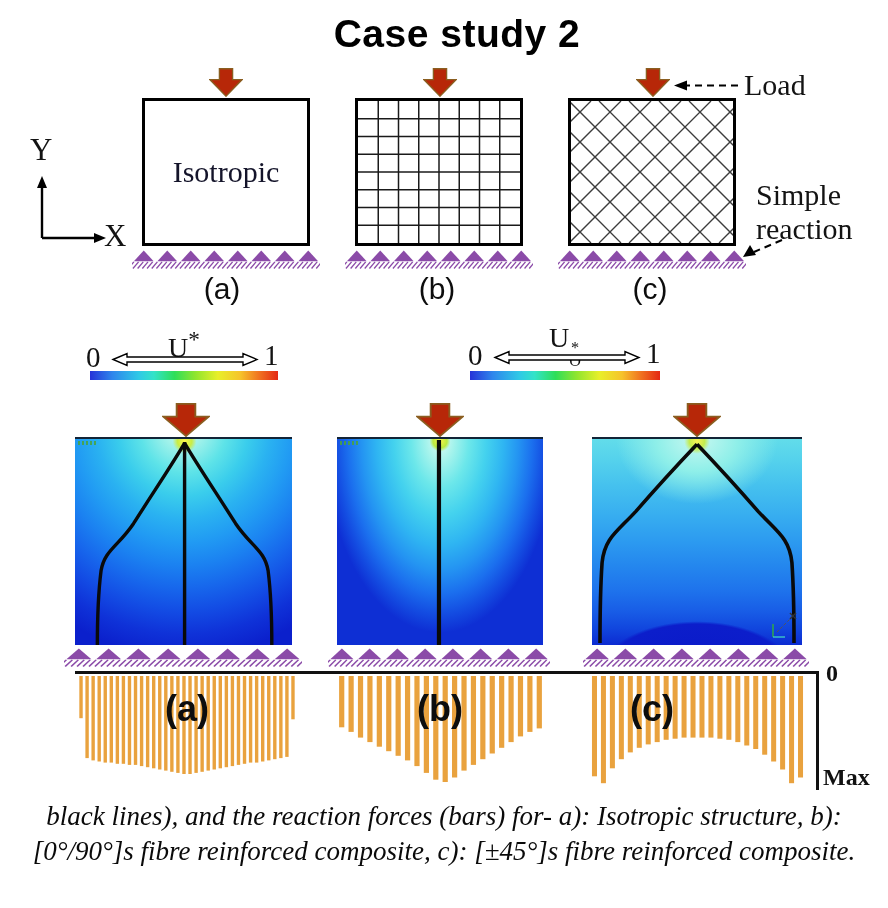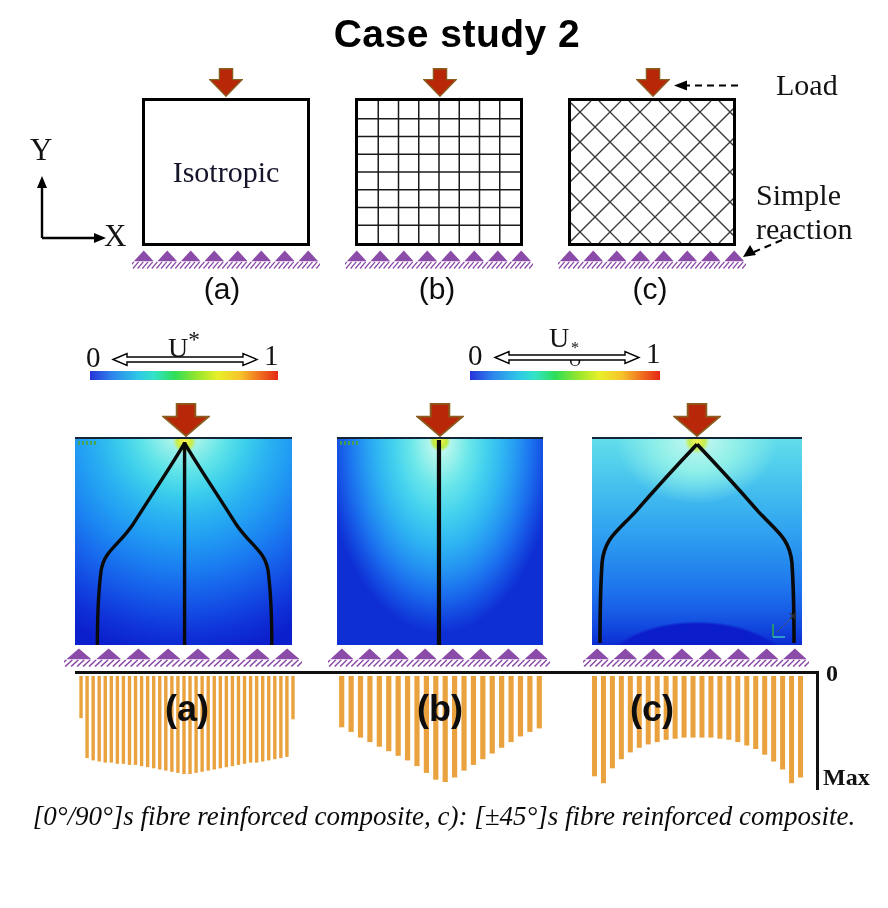--- a/index.html
+++ b/index.html
@@ -134,21 +134,21 @@
           <line x1="410" y1="0" x2="268" y2="142" stroke="#3c3c3c" stroke-width="1.3"></line>
           <line x1="298" y1="0" x2="440" y2="142" stroke="#3c3c3c" stroke-width="1.3"></line>
           <line x1="440" y1="0" x2="298" y2="142" stroke="#3c3c3c" stroke-width="1.3"></line>
         </svg></div>
   </div>
 
   <svg class="abs" style="left:674px;top:78px;" width="66" height="15">
     <line x1="64" y1="7.5" x2="10" y2="7.5" stroke="#000" stroke-width="2" stroke-dasharray="7 5"></line>
     <polygon points="0,7.5 13,2.5 13,12.5" fill="#000"></polygon>
   </svg>
-  <span class="abs serif-label" style="left:776px;top:68px;font-size:30px;">Load</span>
+  <span class="abs serif-label" style="left:744px;top:68px;font-size:30px;">Load</span>
 
   <div class="abs serif-label" style="left:756px;top:178px;width:130px;font-size:30px;line-height:34px;">Simple reaction</div>
   <svg class="abs" style="left:740px;top:236px;" width="46" height="26">
     <line x1="42" y1="4" x2="14" y2="16" stroke="#000" stroke-width="2" stroke-dasharray="7 5"></line>
     <polygon points="3,21 16,19 10,9" fill="#000"></polygon>
   </svg>
 
   <div class="abs support-row" style="left:132px;top:248px;width:188px;height:21px;"><svg width="100%" height="100%" viewBox="0 0 200 22" preserveAspectRatio="none">
         <polygon points="2,14 12.5,2.5 23,14" fill="#8b4ba8"></polygon>
         <polygon points="27,14 37.5,2.5 48,14" fill="#8b4ba8"></polygon>
@@ -626,16 +626,17 @@
       <rect x="190.10" y="0" width="5.02" height="93.5" fill="#e9a23e"></rect>
       <rect x="199.05" y="0" width="5.02" height="107.2" fill="#e9a23e"></rect>
       <rect x="208.01" y="0" width="5.02" height="101.5" fill="#e9a23e"></rect>
     </svg>
 
   <div class="abs bars-label" style="left:147px;top:688px;width:80px;">(a)</div>
   <div class="abs bars-label" style="left:400px;top:688px;width:80px;">(b)</div>
   <div class="abs bars-label" style="left:612px;top:688px;width:80px;">(c)</div>
 
   <div class="abs caption" style="left:8px;top:799px;">
+    <div>black lines), and the reaction forces (bars) for- a): Isotropic structure, b):</div>
     <div>[0°/90°]s fibre reinforced composite, c): [±45°]s fibre reinforced composite.</div>
   </div>
 
 </div>
 
 </body></html>

